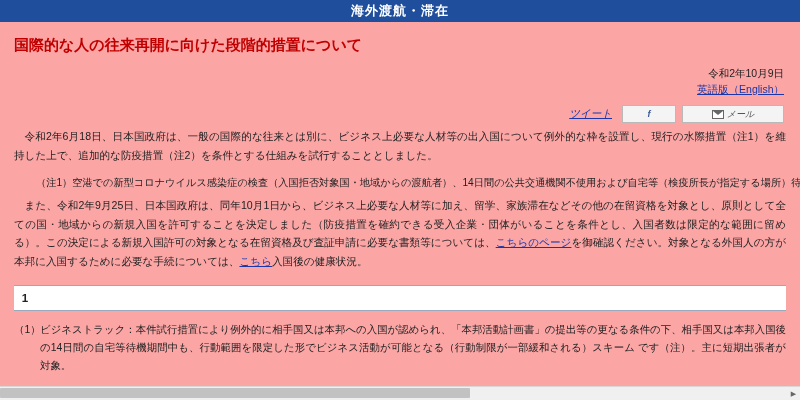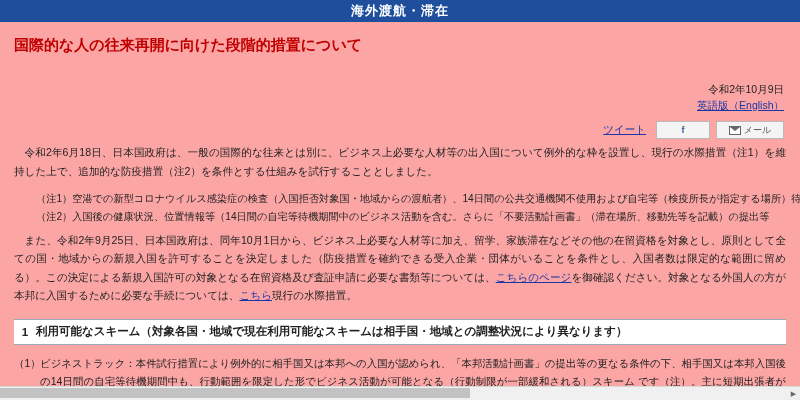--- a/index.html
+++ b/index.html
@@ -41,21 +41,21 @@
   .doc-title {
     color: #c00000;
     font-weight: bold;
     font-size: 15px;
     margin-top: 14px;
     margin-bottom: 6px;
   }
   .date-line {
     text-align: right;
     font-size: 10.5px;
-    margin-top: 28px;
+    margin-top: 12px;
     margin-right: 2px;
   }
   .eng-link {
     text-align: right;
     font-size: 10.5px;
     margin-top: 2px;
     margin-right: 2px;
   }
   .eng-link a {
     color: #1a36a8;
@@ -64,20 +64,21 @@
   }
   
   .share-row {
     display: flex;
     justify-content: flex-end;
     align-items: center;
     gap: 6px;
     margin-top: 8px;
     margin-right: 2px;
     height: 18px;
+    font-style: italic;
   }
   .tweet-link {
     color: #1a36a8;
     text-decoration: underline;
     font-size: 10.5px;
     margin-right: 4px;
   }
   .share-box {
     border: 1px solid #b9b9b9;
     background: #f4f4f4;
@@ -85,21 +86,21 @@
     min-width: 52px;
     display: flex;
     align-items: center;
     justify-content: center;
     font-size: 9px;
     color: #555;
   }
   .share-box.mail {
     min-width: 58px;
     gap: 3px;
-    padding: 0 4px;
+    padding: 0 21px;
   }
   .mail-icon {
     display: inline-block;
     width: 10px;
     height: 7px;
     border: 1px solid #666;
     position: relative;
     background: #fff;
   }
   .mail-icon:before {
@@ -233,30 +234,28 @@
         <span>メール</span>
       </div>
     </div>
 
     <div class="para-block">
       <p class="body indent1">令和2年6月18日、日本国政府は、一般の国際的な往来とは別に、ビジネス上必要な人材等の出入国について例外的な枠を設置し、現行の水際措置（注1）を維持した上で、追加的な防疫措置（注2）を条件とする仕組みを試行することとしました。</p>
     </div>
 
     <div class="note-list">
       <div>（注1）空港での新型コロナウイルス感染症の検査（入国拒否対象国・地域からの渡航者）、14日間の公共交通機関不使用および自宅等（検疫所長が指定する場所）待機</div>
-      <div>（注2）入国後の健康状況、位置情報等（14日間の自宅等待機期間中のビジネス活動を含む。さらに「不要活動計画書」（滞在場所、移動先等を記載）の提出等</div>
     </div>
 
     <div class="para-block">
-      <p class="body indent1"><span>また、令和2年9月25日、日本国政府は、同年10月1日から、ビジネス上必要な人材等に加え、留学、家族滞在などその他の在留資格を対象とし、原則として全ての国・地域からの新規入国を許可することを決定しました（防疫措置を確約できる受入企業・団体がいることを条件とし、入国者数は限定的な範囲に留める）。この決定による新規入国許可の対象となる在留資格及び査証申請に必要な書類等については、</span><a class="inline" href="#">こちらのページ</a><span>を御確認ください。対象となる外国人の方が本邦に入国するために必要な手続については、</span><a class="inline" href="#">こちら</a><span>現行の水際措置。</span></p>
+      <p class="body indent1"><span>また、令和2年9月25日、日本国政府は、同年10月1日から、ビジネス上必要な人材等に加え、留学、家族滞在などその他の在留資格を対象とし、原則として全ての国・地域からの新規入国を許可することを決定しました（防疫措置を確約できる受入企業・団体がいることを条件とし、入国者数は限定的な範囲に留める）。この決定による新規入国許可の対象となる在留資格及び査証申請に必要な書類等については、</span><a class="inline" href="#">こちらのページ</a><span>を御確認ください。対象となる外国人の方が本邦に入国するために必要な手続については、</span><a class="inline" href="#">こちら</a><span>入国後の健康状況。</span></p>
     </div>
 
     <div class="section-head">
       <span class="section-num">1</span>
-      <span>利用可能なスキーム（対象各国・地域で現在利用可能なスキームは相手国・地域との調整状況により異なります）</span>
     </div>
 
     <div class="sub-list">
 
       <div class="sub-item">
         <span class="sub-marker">（1）</span>
         <span class="sub-text">ビジネストラック：本件試行措置により例外的に相手国又は本邦への入国が認められ、「本邦活動計画書」の提出等の更なる条件の下、相手国又は本邦入国後の14日間の自宅等待機期間中も、行動範囲を限定した形でビジネス活動が可能となる（行動制限が一部緩和される）スキーム です（注）。主に短期出張者が対象。</span>
       </div>
 
     </div>

